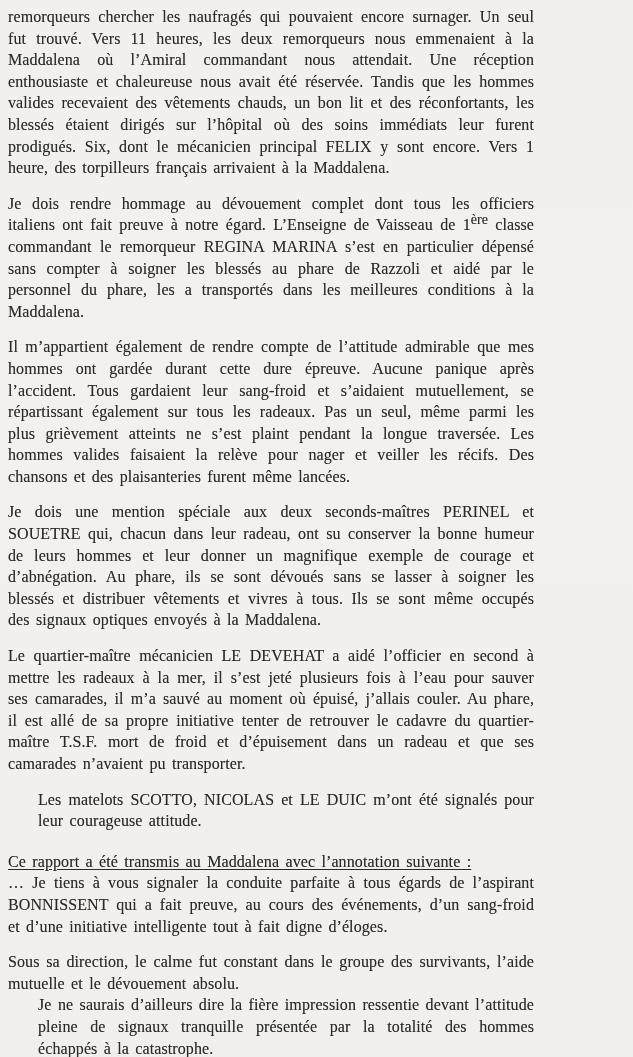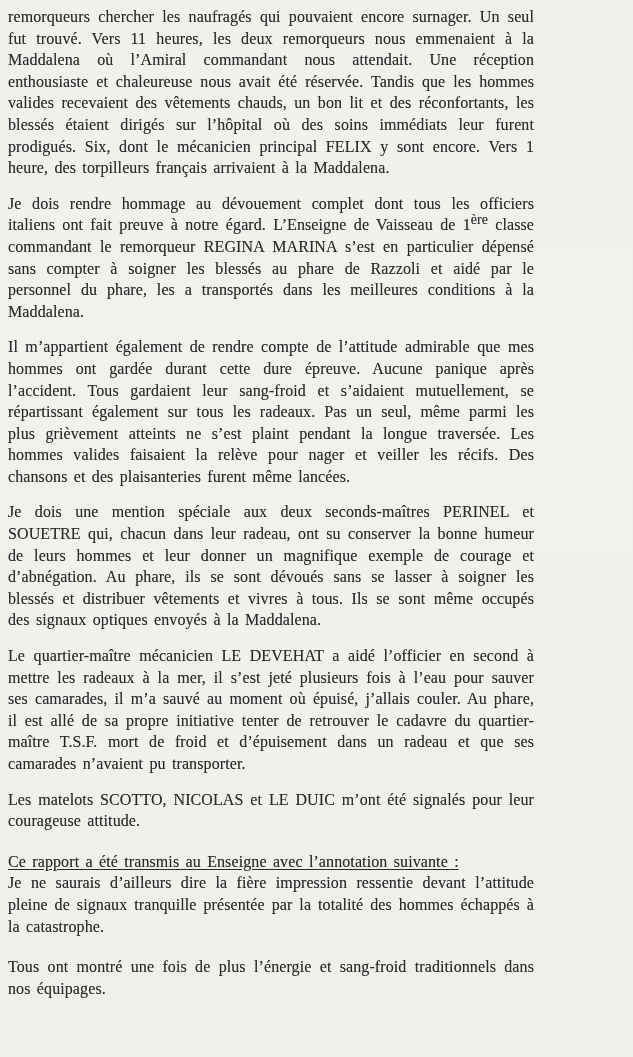--- a/index.html
+++ b/index.html
@@ -28,20 +28,21 @@
     text-shadow: 0 0 0.6px rgba(50, 50, 50, 0.45);
   }
   .page p {
     margin: 0 0 14px 0;
   }
   .page p.no-gap {
     margin-bottom: 0;
   }
   .page p.big-gap {
     margin-bottom: 19px;
+    margin-left: 30px;
   }
   .annotation-heading {
     text-decoration: underline;
     text-underline-offset: 2px;
   }
   sup.ordinal {
     font-size: 14px;
     line-height: 0;
     vertical-align: super;
     letter-spacing: 0;
@@ -58,21 +59,23 @@
 
   <p>Il m’appartient également de rendre compte de l’attitude admirable que mes hommes ont gardée durant cette dure épreuve. Aucune panique après l’accident. Tous gardaient leur sang-froid et s’aidaient mutuellement, se répartissant également sur tous les radeaux. Pas un seul, même parmi les plus grièvement atteints ne s’est plaint pendant la longue traversée. Les hommes valides faisaient la relève pour nager et veiller les récifs. Des chansons et des plaisanteries furent même lancées.</p>
 
   <p>Je dois une mention spéciale aux deux seconds-maîtres PERINEL et SOUETRE qui, chacun dans leur radeau, ont su conserver la bonne humeur de leurs hommes et leur donner un magnifique exemple de courage et d’abnégation. Au phare, ils se sont dévoués sans se lasser à soigner les blessés et distribuer vêtements et vivres à tous. Ils se sont même occupés des signaux optiques envoyés à la Maddalena.</p>
 
 
   <p>Le quartier-maître mécanicien LE DEVEHAT a aidé l’officier en second à mettre les radeaux à la mer, il s’est jeté plusieurs fois à l’eau pour sauver ses camarades, il m’a sauvé au moment où épuisé, j’allais couler. Au phare, il est allé de sa propre initiative tenter de retrouver le cadavre du quartier-maître T.S.F. mort de froid et d’épuisement dans un radeau et que ses camarades n’avaient pu transporter.</p>
 
   <p class="big-gap">Les matelots SCOTTO, NICOLAS et LE DUIC m’ont été signalés pour leur courageuse attitude.</p>
 
-  <p class="no-gap annotation-heading">Ce rapport a été transmis au Enseigne avec l’annotation suivante :</p>
+  <p class="no-gap annotation-heading">Ce rapport a été transmis au Maddalena avec l’annotation suivante :</p>
 
+  <p>… Je tiens à vous signaler la conduite parfaite à tous égards de l’aspirant BONNISSENT qui a fait preuve, au cours des événements, d’un sang-froid et d’une initiative intelligente tout à fait digne d’éloges.</p>
 
+  <p class="no-gap">Sous sa direction, le calme fut constant dans le groupe des survivants, l’aide mutuelle et le dévouement absolu.</p>
 
   <p class="big-gap">Je ne saurais d’ailleurs dire la fière impression ressentie devant l’attitude pleine de signaux tranquille présentée par la totalité des hommes échappés à la catastrophe.</p>
 
   <p>Tous ont montré une fois de plus l’énergie et sang-froid traditionnels dans nos équipages.</p>
 
 </main>
 
 </body></html>

